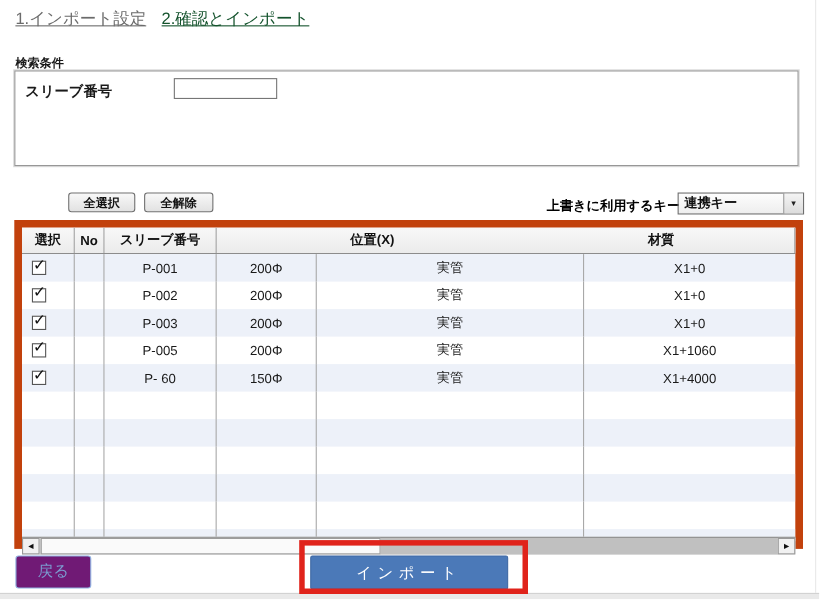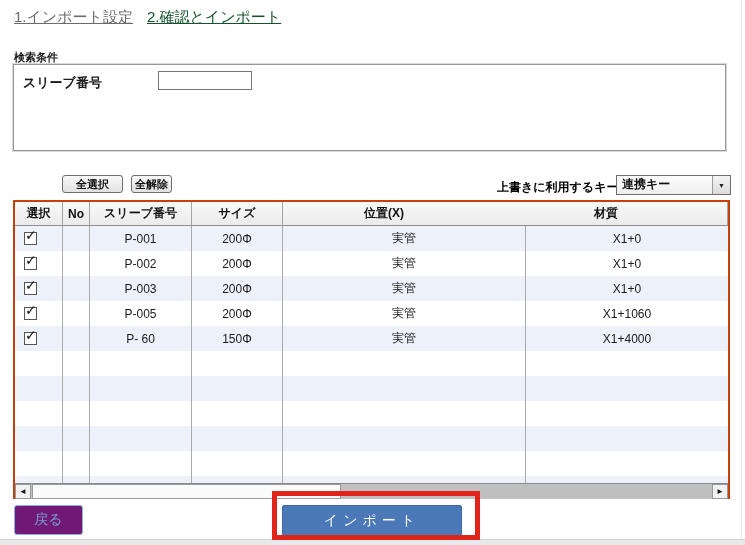--- a/index.html
+++ b/index.html
@@ -31,39 +31,39 @@
 
   
   .tb-btn {
     position: absolute; top: 175px; height: 18px;
     background: linear-gradient(#f8f8f8, #e2e2e2);
     border: 1px solid #6e6e6e; border-radius: 3px;
     font-size: 11px; font-weight: bold; color: #111;
     font-family: inherit; cursor: pointer; margin-left: 44px;
   }
   .btn-select-all { left: 18px; width: 61px; }
-  .btn-deselect-all { left: 87px; width: 41px; }
+  .btn-deselect-all { left: 87px; width: 63px; }
   .key-label { position: absolute; left: 497px; top: 179px; font-size: 12px; font-weight: bold; color: #000000; }
   .dropdown {
     position: absolute; left: 616px; top: 175px; width: 115px; height: 20px;
     border: 1px solid #6e6e6e; background: linear-gradient(#fdfdfd, #eee);
     display: flex; align-items: flex-start; cursor: pointer;
   }
   .dd-value { flex: 1; font-size: 12px; font-weight: bold; color: #111; padding-left: 5px; }
   .dd-arrow-box {
     width: 18px; height: 100%; border-left: 1px solid #9a9a9a;
     background: linear-gradient(#f4f4f4, #dcdcdc);
     display: flex; align-items: center; justify-content: center;
     font-size: 7px; color: #222;
   }
 
   
   .grid {
     position: absolute; left: 13px; top: 200px; width: 717px; height: 299px;
-    border: 2px solid #c2410c; background: #fff;
+    border: 7px solid #c2410c; background: #fff;
   }
   .grid-header {
     display: flex; height: 24px;
     background: linear-gradient(#f8f8f8, #ebebeb);
     border-bottom: 1px solid #8c8c8c;
   }
   .hcell {
     display: flex; align-items: center; justify-content: center;
     font-size: 12px; font-weight: bold; color: #111;
     border-right: 1px solid #a3a3a3; height: 100%;
@@ -151,21 +151,20 @@
   <div class="dropdown">
     <span class="dd-value">連携キー</span>
     <span class="dd-arrow-box">▼</span>
   </div>
 
   <div class="grid">
     <div class="grid-header">
       <div class="hcell c0">選択</div>
       <div class="hcell c1">No</div>
       <div class="hcell c2">スリーブ番号</div>
-      <div class="hcell c3">サイズ</div>
       <div class="hcell c5">位置(X)</div>
       <div class="hcell c4">材質</div>
     </div>
     <div class="grid-body" id="grid-body">
         <div class="grid-row alt">
           <div class="cell c0">
             <span class="checkbox">
               <span class="mark">✓</span>
             </span>
           </div>

